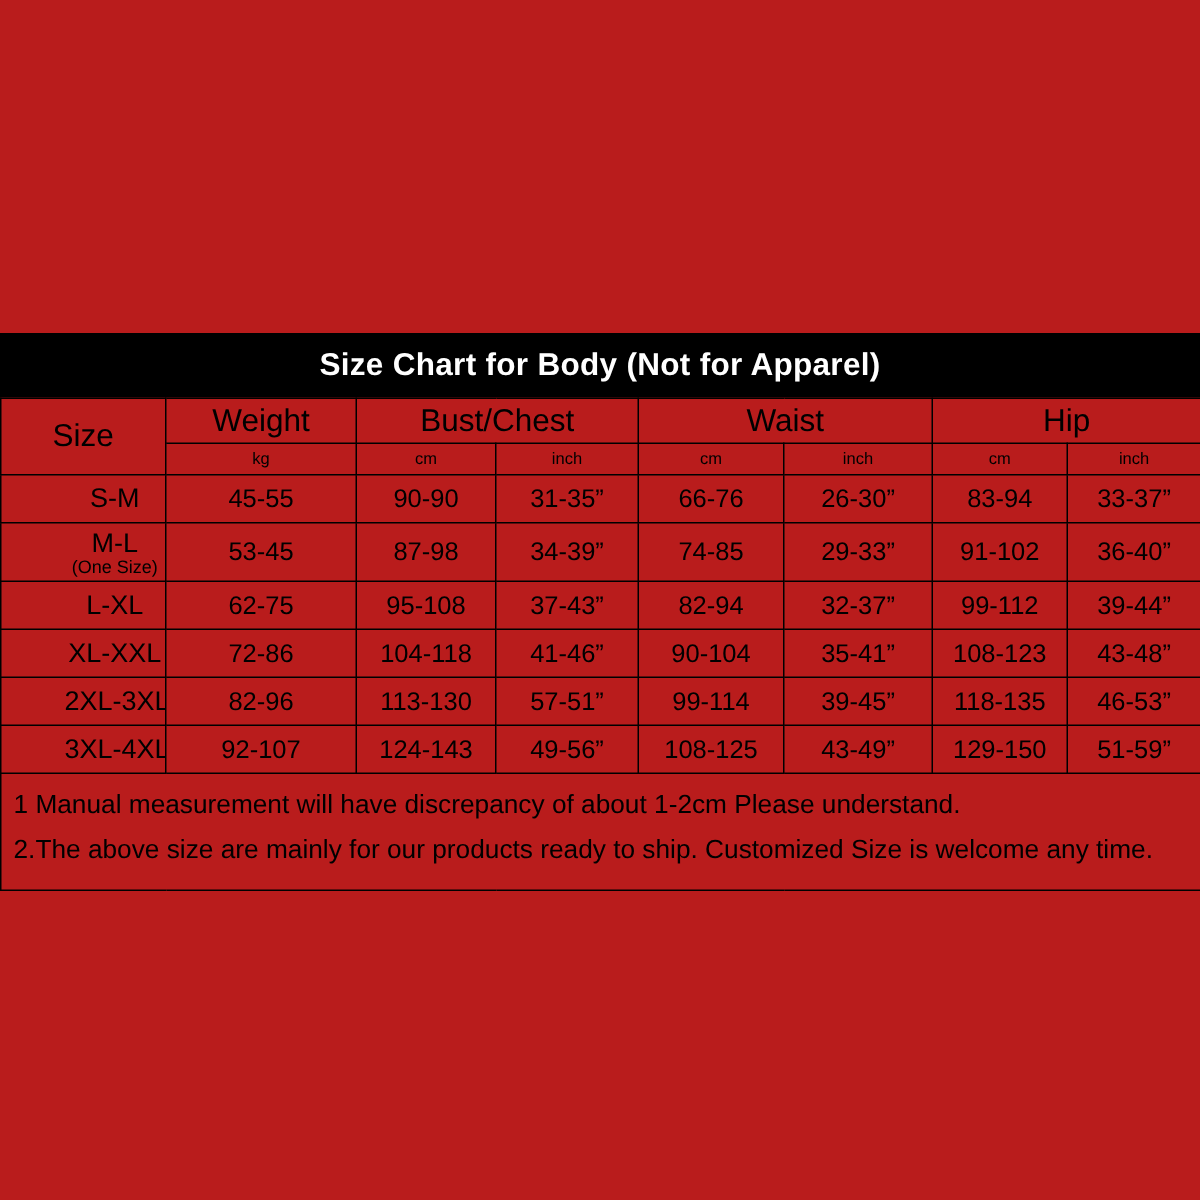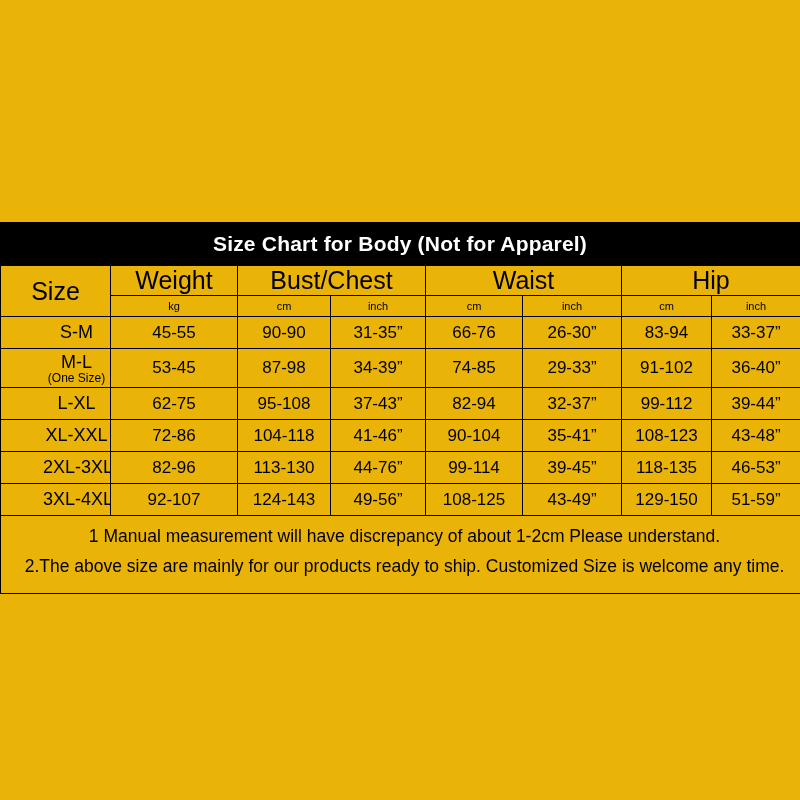--- a/index.html
+++ b/index.html
@@ -6,21 +6,21 @@
     margin: 0;
     padding: 0;
     background: #ffffff;
     font-family: "Liberation Sans", sans-serif;
     color: #000;
   }
   .canvas {
     position: relative;
     width: 800px;
     height: 800px;
-    background: #eab308;
+    background: #b91c1c;
     overflow: hidden;
   }
   .sheet {
     position: absolute;
     top: 222px;
     left: 0;
     width: 800px;
   }
   .title-bar {
     background: #000;
@@ -40,30 +40,30 @@
   table.size-table th,
   table.size-table td {
     border: 1px solid #000;
     text-align: center;
     vertical-align: middle;
     padding: 0;
     font-weight: normal;
     overflow: hidden;
     white-space: nowrap;
   }
-  thead tr.group-row th { font-size: 25px; height: 29px; }
+  thead tr.group-row th { font-size: 21px; height: 29px; }
   thead th.size-head   { font-size: 19px; }
   thead tr.unit-row th { font-size: 11px; height: 20px; }
   tbody td             { font-size: 17px; height: 31px; }
   tbody td.size-cell   { font-size: 18px; padding-left: 42px; }
   tbody tr.tall td     { height: 38px; }
   .size-main { display: block; line-height: 19px; }
   .size-sub  { display: block; font-size: 12px; line-height: 12px; }
   tfoot td.notes-cell {
-    text-align: center;
+    text-align: left;
     white-space: normal;
     padding: 5px 0 12px 8px;
     font-size: 17.5px;
   }
   .note { line-height: 30px; }
 </style>
 </head>
 <body>
 
 <div class="canvas">
@@ -153,21 +153,21 @@
           <td>108-123</td>
           <td>43-48”</td>
         </tr>
         <tr>
           <td class="size-cell">
             <span class="size-main">2XL-3XL</span>
               <span class="size-sub"></span>
           </td>
           <td>82-96</td>
           <td>113-130</td>
-          <td>44-76”</td>
+          <td>57-51”</td>
           <td>99-114</td>
           <td>39-45”</td>
           <td>118-135</td>
           <td>46-53”</td>
         </tr>
         <tr>
           <td class="size-cell">
             <span class="size-main">3XL-4XL</span>
               <span class="size-sub"></span>
           </td>

